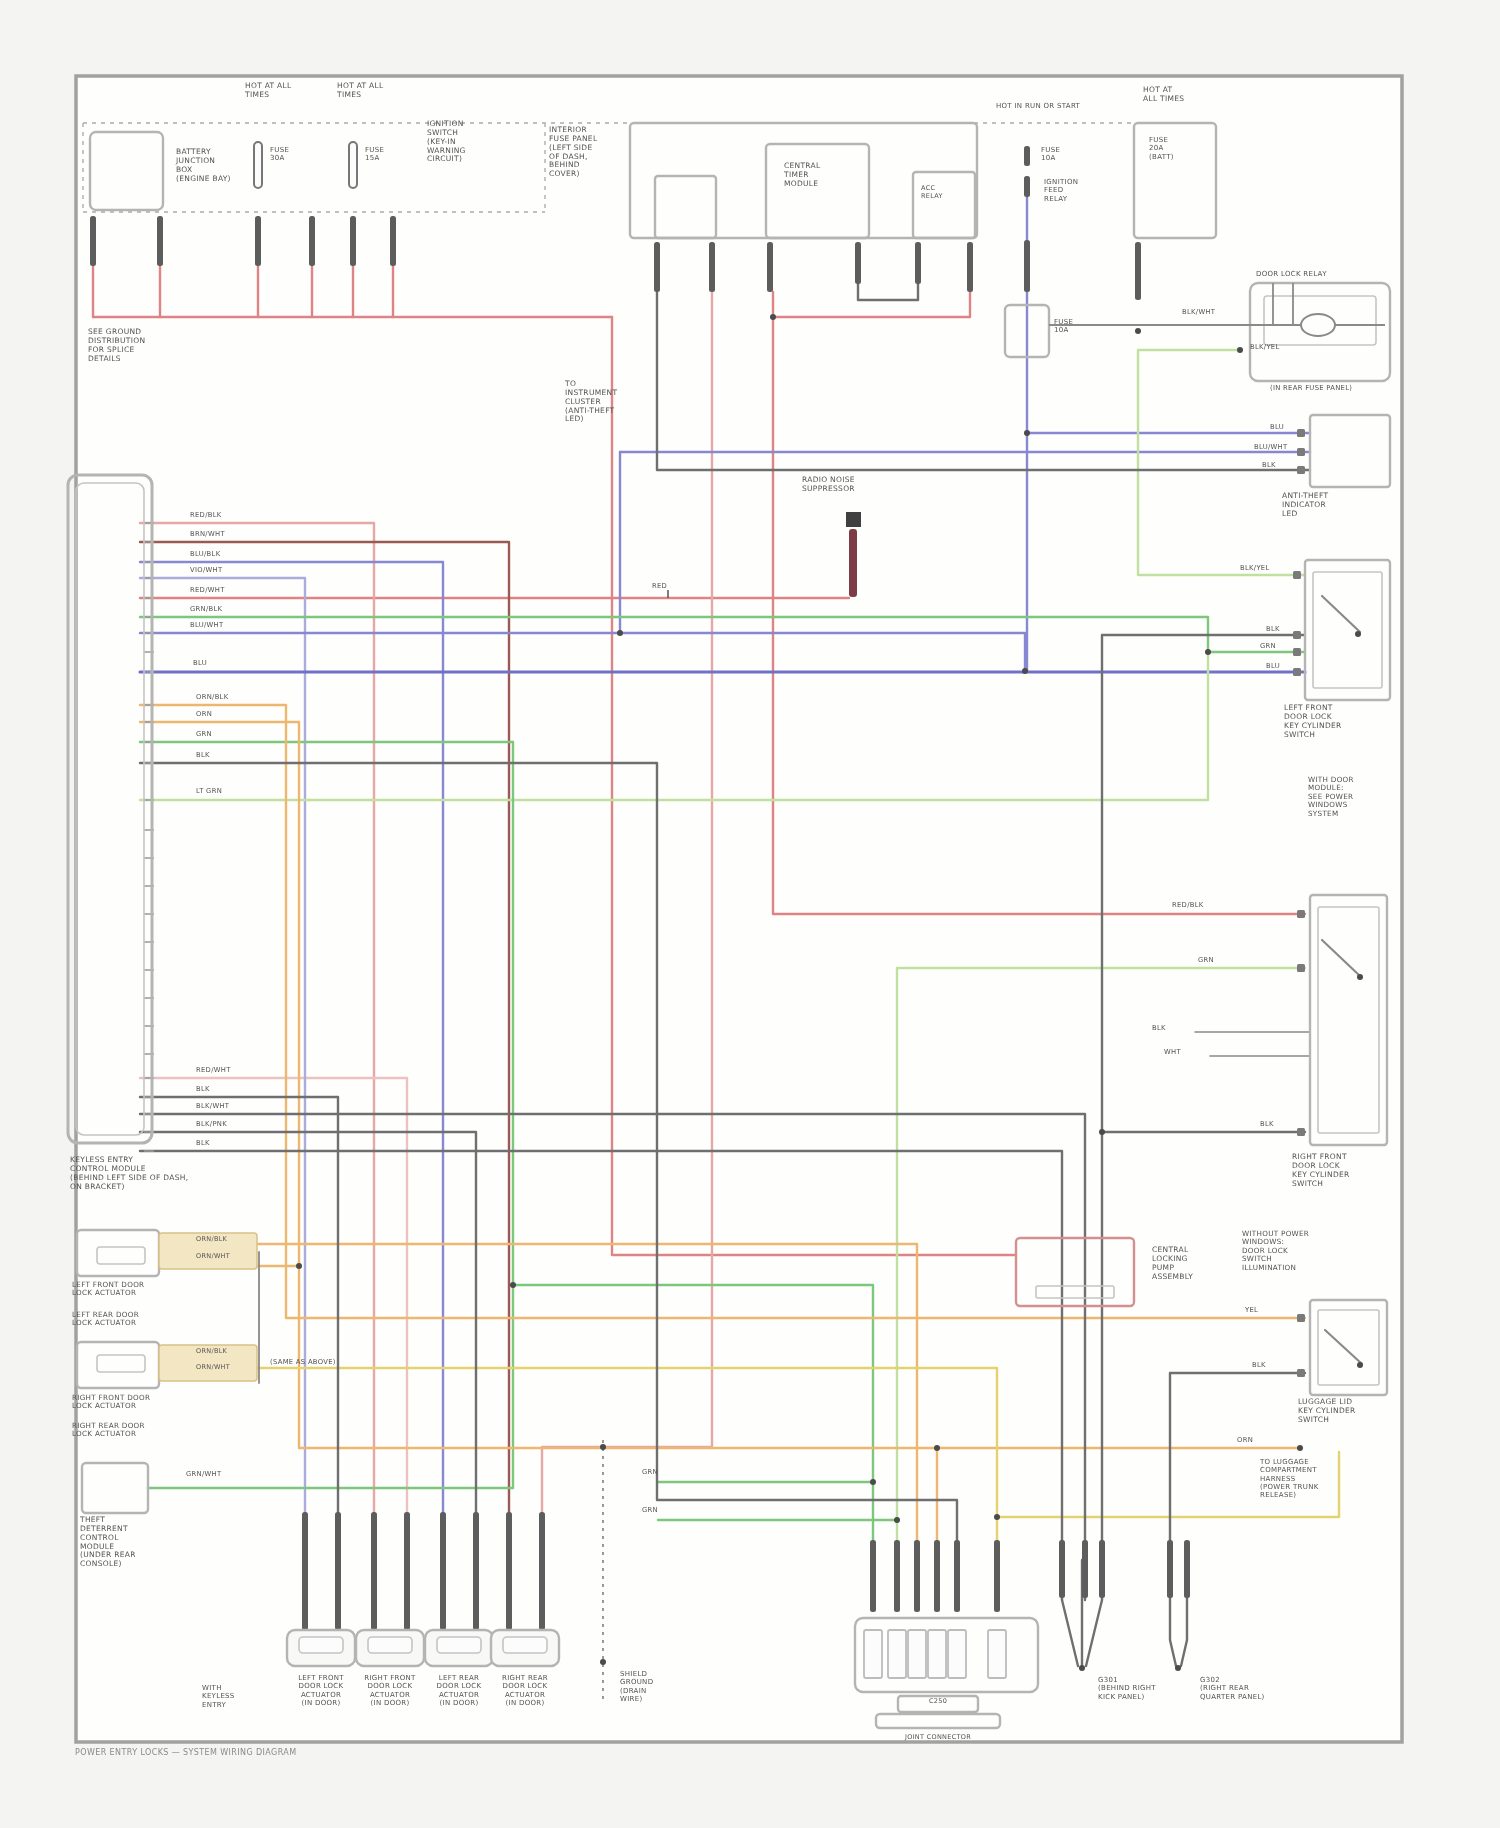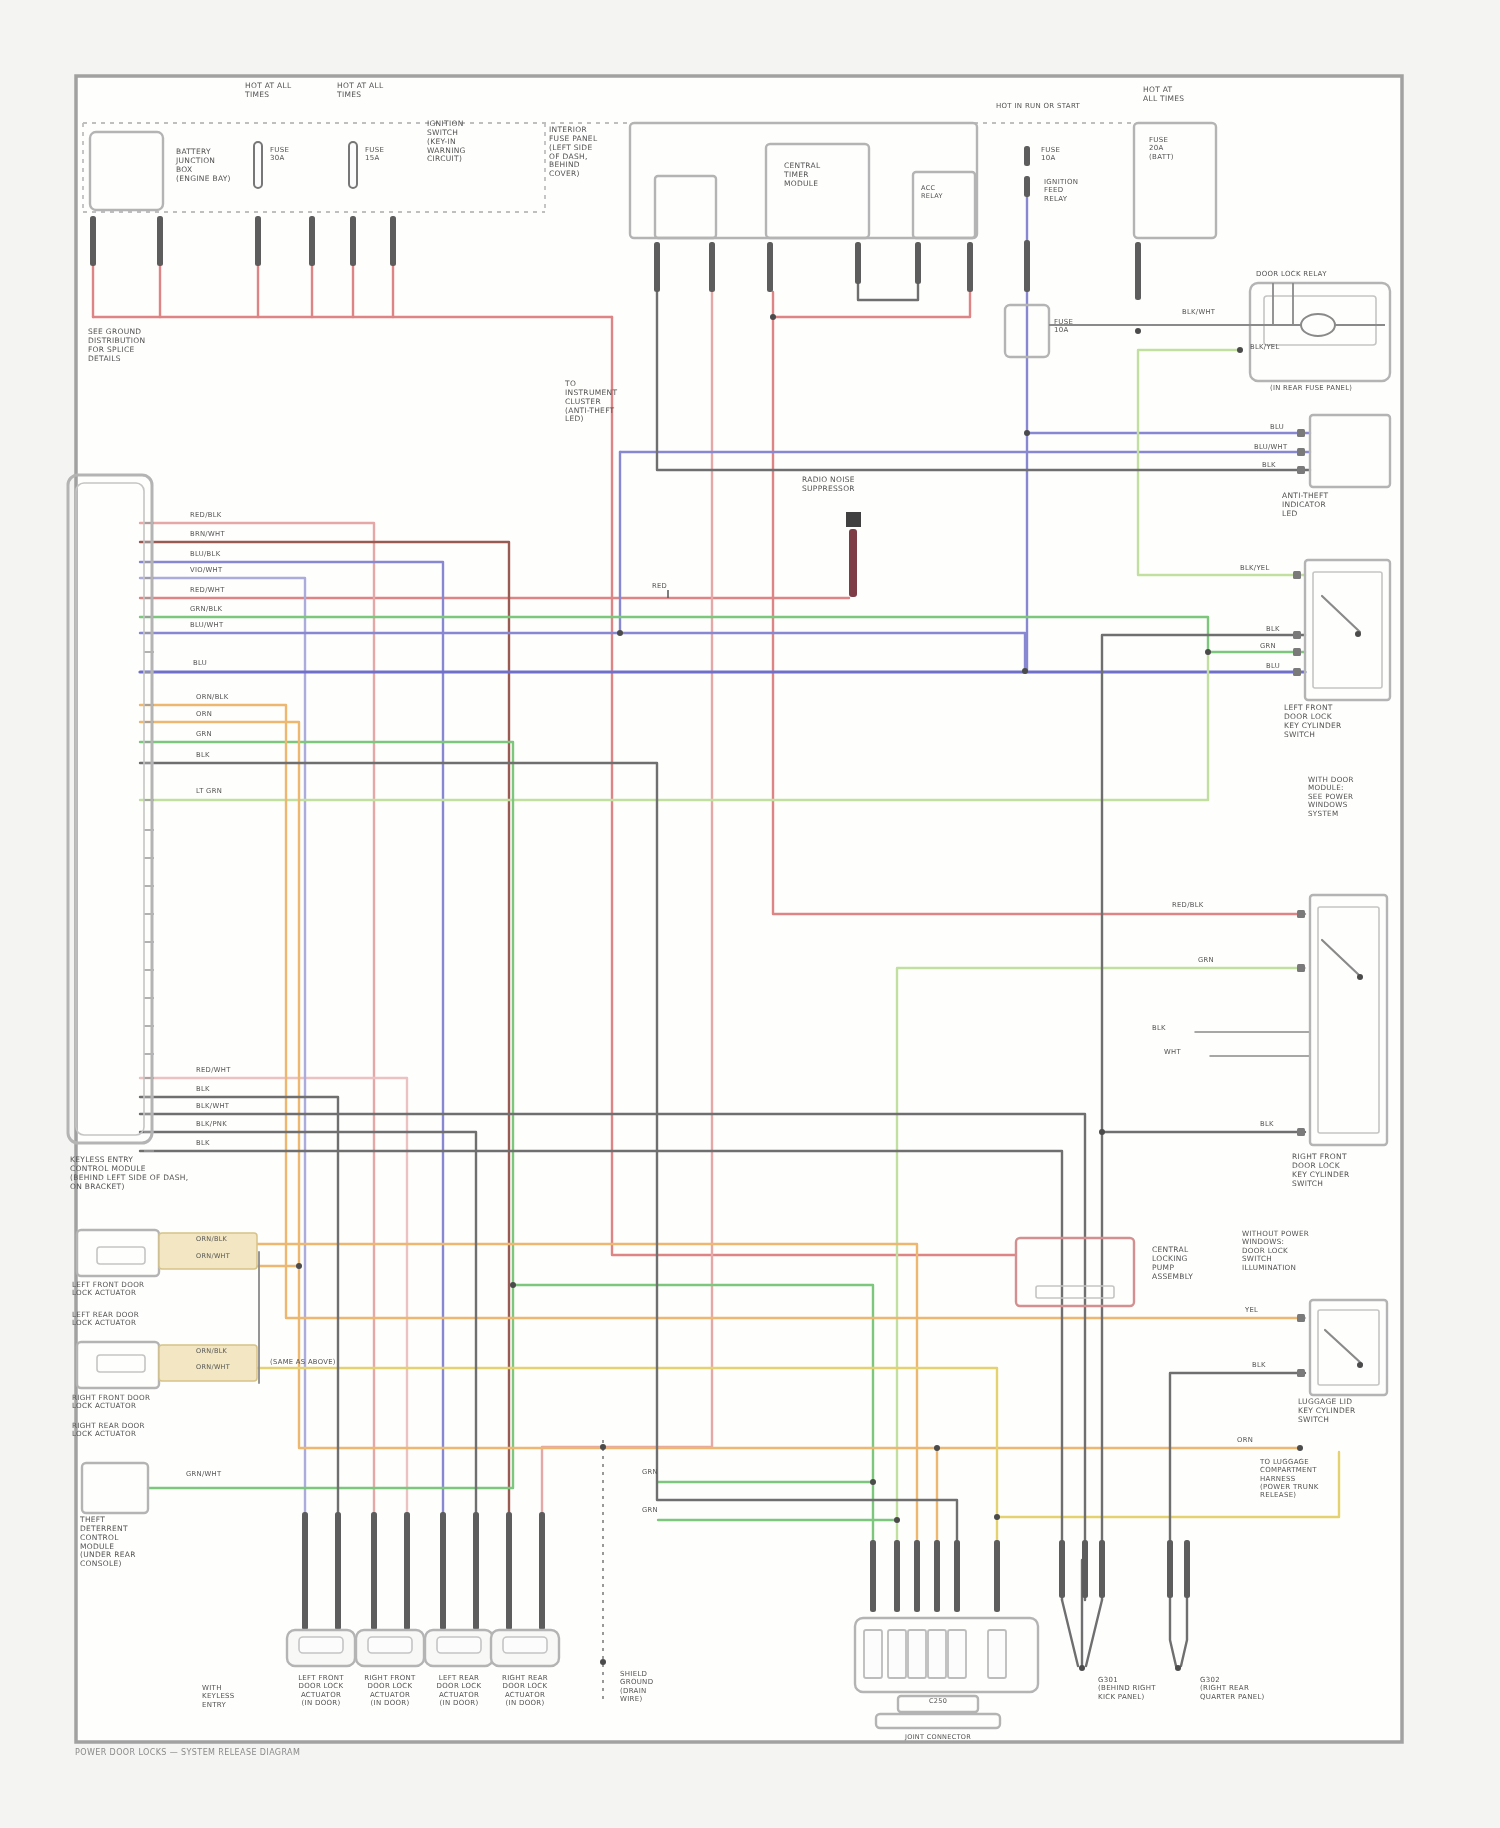--- a/index.html
+++ b/index.html
@@ -336,14 +336,14 @@
         <text x="202" y="1690" font-size="7" fill="#525252" letter-spacing="0.3" text-anchor="start" font-family="&quot;DejaVu Sans&quot;,&quot;Liberation Sans&quot;,sans-serif"><tspan x="202" dy="0">WITH</tspan><tspan x="202" dy="8.26">KEYLESS</tspan><tspan x="202" dy="8.26">ENTRY</tspan></text>
         <text x="938" y="1703" font-size="6.5" fill="#525252" letter-spacing="0.3" text-anchor="middle" font-family="&quot;DejaVu Sans&quot;,&quot;Liberation Sans&quot;,sans-serif"><tspan x="938" dy="0">C250</tspan></text>
         <text x="938" y="1739" font-size="6.5" fill="#525252" letter-spacing="0.3" text-anchor="middle" font-family="&quot;DejaVu Sans&quot;,&quot;Liberation Sans&quot;,sans-serif"><tspan x="938" dy="0">JOINT CONNECTOR</tspan></text>
         <text x="620" y="1676" font-size="7" fill="#525252" letter-spacing="0.3" text-anchor="start" font-family="&quot;DejaVu Sans&quot;,&quot;Liberation Sans&quot;,sans-serif"><tspan x="620" dy="0">SHIELD</tspan><tspan x="620" dy="8.26">GROUND</tspan><tspan x="620" dy="8.26">(DRAIN</tspan><tspan x="620" dy="8.26">WIRE)</tspan></text>
         <text x="1098" y="1682" font-size="7" fill="#525252" letter-spacing="0.3" text-anchor="start" font-family="&quot;DejaVu Sans&quot;,&quot;Liberation Sans&quot;,sans-serif"><tspan x="1098" dy="0">G301</tspan><tspan x="1098" dy="8.26">(BEHIND RIGHT</tspan><tspan x="1098" dy="8.26">KICK PANEL)</tspan></text>
         <text x="1200" y="1682" font-size="7" fill="#525252" letter-spacing="0.3" text-anchor="start" font-family="&quot;DejaVu Sans&quot;,&quot;Liberation Sans&quot;,sans-serif"><tspan x="1200" dy="0">G302</tspan><tspan x="1200" dy="8.26">(RIGHT REAR</tspan><tspan x="1200" dy="8.26">QUARTER PANEL)</tspan></text>
         <text x="642" y="1474" font-size="6.8" fill="#525252" letter-spacing="0.3" text-anchor="start" font-family="&quot;DejaVu Sans&quot;,&quot;Liberation Sans&quot;,sans-serif"><tspan x="642" dy="0">GRN</tspan></text>
         <text x="642" y="1512" font-size="6.8" fill="#525252" letter-spacing="0.3" text-anchor="start" font-family="&quot;DejaVu Sans&quot;,&quot;Liberation Sans&quot;,sans-serif"><tspan x="642" dy="0">GRN</tspan></text>
       </g>
     </svg>
-  <span class="footer">POWER DOOR LOCKS — SYSTEM RELEASE DIAGRAM</span>
+  <span class="footer">POWER ENTRY LOCKS — SYSTEM WIRING DIAGRAM</span>
 </div>
 
 </body></html>

